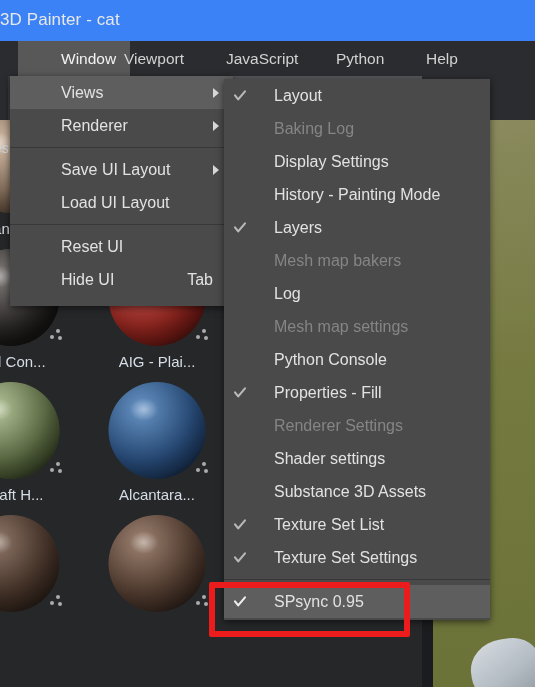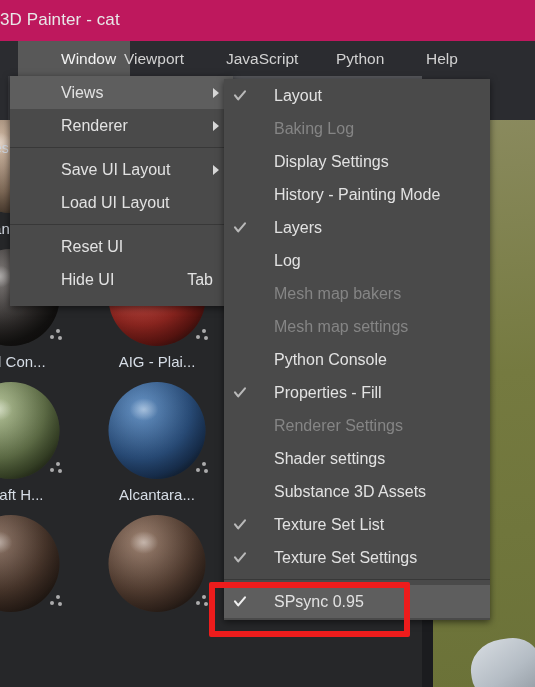--- a/index.html
+++ b/index.html
@@ -14,21 +14,21 @@
   #app {
     position: relative;
     width: 535px; height: 687px;
     overflow: hidden;
   }
 
   
   .titlebar {
     position: absolute; left: 0; top: 0;
     width: 535px; height: 41px;
-    background: #be185d;
+    background: #3b82f6;
   }
   .titlebar-text {
     position: absolute; left: 0px; top: 10px;
     font-size: 17px; color: #e8e8e8;
     letter-spacing: .1px;
     white-space: nowrap;
   }
 
   
   .menubar {
@@ -507,25 +507,25 @@
         <span class="mtext">History - Painting Mode</span>
       </div>
       <div class="menu-row">
         <span class="menu-check">
           <svg width="14" height="14" viewBox="0 0 14 14" fill="none" stroke="#b9b9b9" stroke-width="2.1" stroke-linecap="round" stroke-linejoin="round">
             <path d="M2 6.4 L5.2 10.4 L12 2.4"></path>
           </svg>
         </span>
         <span class="mtext">Layers</span>
       </div>
-      <div class="menu-row">
-        <span class="mtext">Log</span>
-      </div>
       <div class="menu-row disabled">
         <span class="mtext">Mesh map bakers</span>
+      </div>
+      <div class="menu-row">
+        <span class="mtext">Log</span>
       </div>
       <div class="menu-row disabled">
         <span class="mtext">Mesh map settings</span>
       </div>
       <div class="menu-row">
         <span class="mtext">Python Console</span>
       </div>
       <div class="menu-row">
         <span class="menu-check">
           <svg width="14" height="14" viewBox="0 0 14 14" fill="none" stroke="#b9b9b9" stroke-width="2.1" stroke-linecap="round" stroke-linejoin="round">

